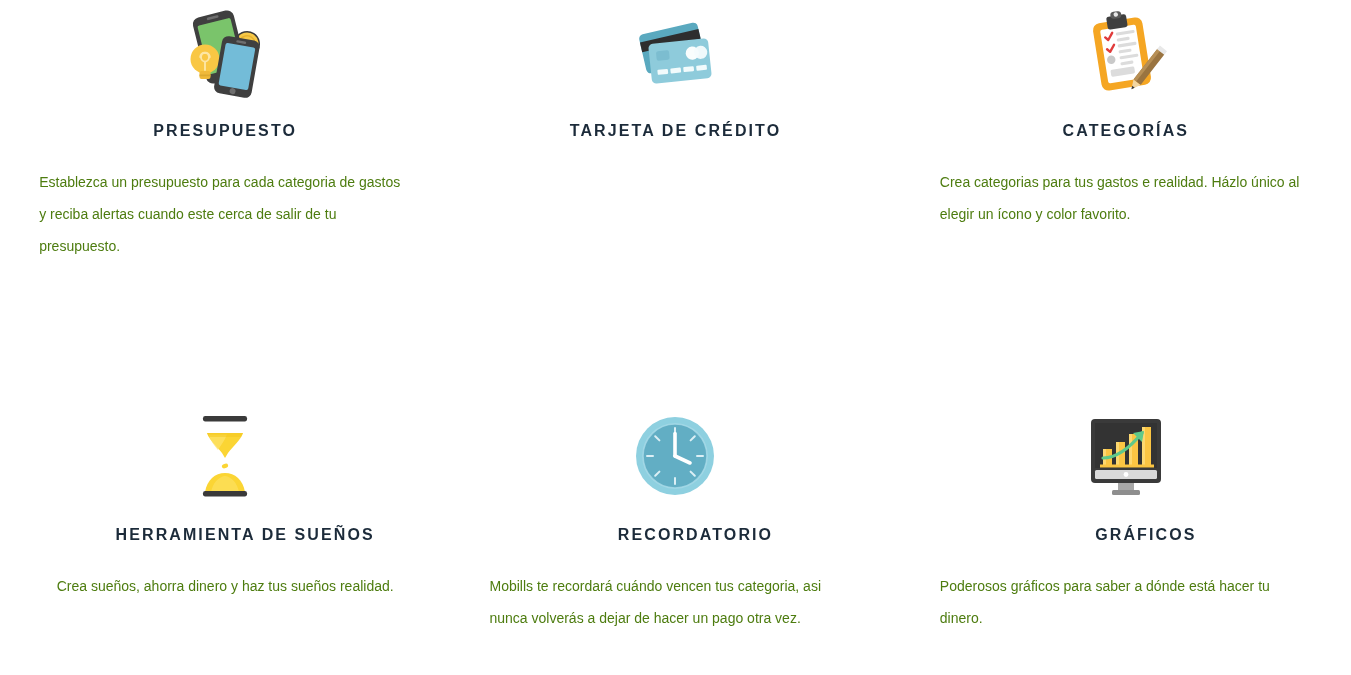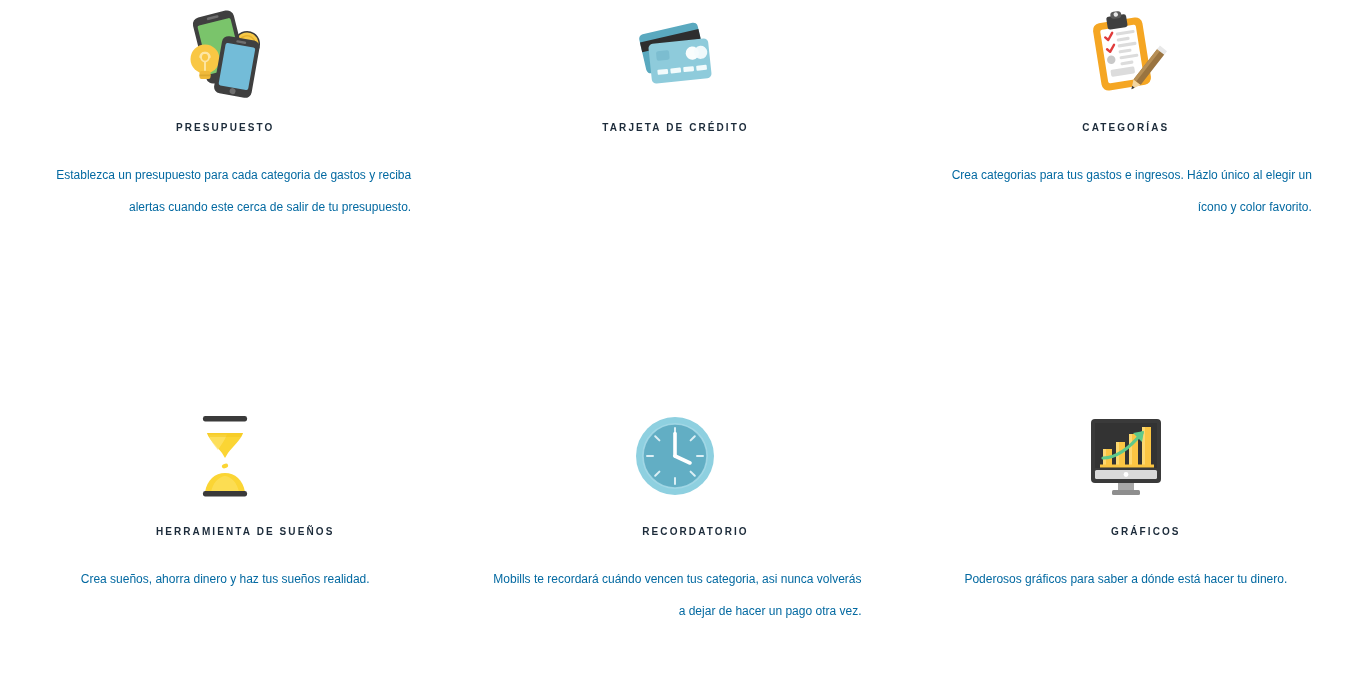--- a/index.html
+++ b/index.html
@@ -32,35 +32,35 @@
     height: 104px;
     width: 104px;
     display: flex;
     align-items: center;
     justify-content: center;
     margin-top: 2px;
   }
   .feature-icon svg { display: block; }
 
   .feature-title {
-    font-size: 10px;
+    font-size: 16px;
     font-weight: 600;
     letter-spacing: 2.1px;
     color: #1c2b3a;
     text-transform: uppercase;
     text-align: center;
     margin-top: 16px;
     white-space: nowrap;
   }
 
   .feature-desc {
-    font-size: 12px;
+    font-size: 14px;
     line-height: 32px;
-    color: #0369a1;
-    text-align: right;
+    color: #4d7c0f;
+    text-align: left;
     margin-top: 26px;
     max-width: 372px;
     font-weight: 400;
   }
 
   
   .row-2 .feature-icon { margin-top: 8px; }
   .row-2 .feature-title { margin-top: 18px; padding-left: 40px; }
 </style>
 </head>
@@ -158,21 +158,21 @@
         <g transform="translate(69,68) rotate(38)">
           <rect x="-4.5" y="-26" width="9" height="39" rx="1" fill="#9a7440"></rect>
           <rect x="-4.5" y="-26" width="3.4" height="39" fill="#b78f55"></rect>
           <rect x="-4.5" y="-30" width="9" height="4.5" fill="#e8e8e8"></rect>
           <path d="M-4.5,13 L0,22 L4.5,13 Z" fill="#f2d5a0"></path>
           <path d="M-1.6,18.8 L0,22 L1.6,18.8 Z" fill="#3a3a3a"></path>
         </g>
       </svg>
     </div>
     <div class="feature-title">CATEGORÍAS</div>
-    <div class="feature-desc">Crea categorias para tus gastos e ingresos. Házlo único al elegir un ícono y color favorito.</div>
+    <div class="feature-desc">Crea categorias para tus gastos e realidad. Házlo único al elegir un ícono y color favorito.</div>
   </div>
 
   <div class="feature-card row-2">
     <div class="feature-icon">
       <svg width="100" height="100" viewBox="0 0 100 100">
 
         <rect x="28" y="10" width="44" height="5.5" rx="2.2" fill="#3a3a3a"></rect>
 
         <path d="M32,27 L68,27 C66,34 58,40 53,47 L50,52 L47,47 C42,40 34,34 32,27 Z" fill="#fbd534"></path>
         <path d="M33.5,28.5 L52,28.5 C50,34 46,39 43,44 C39,39 35,34 33.5,28.5 Z" fill="#fde268" opacity="0.75"></path>

